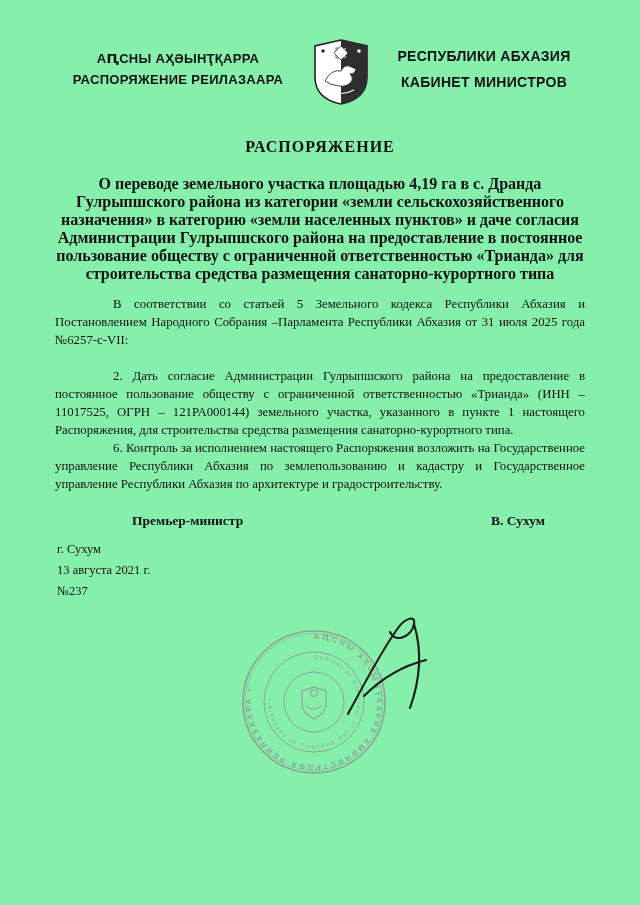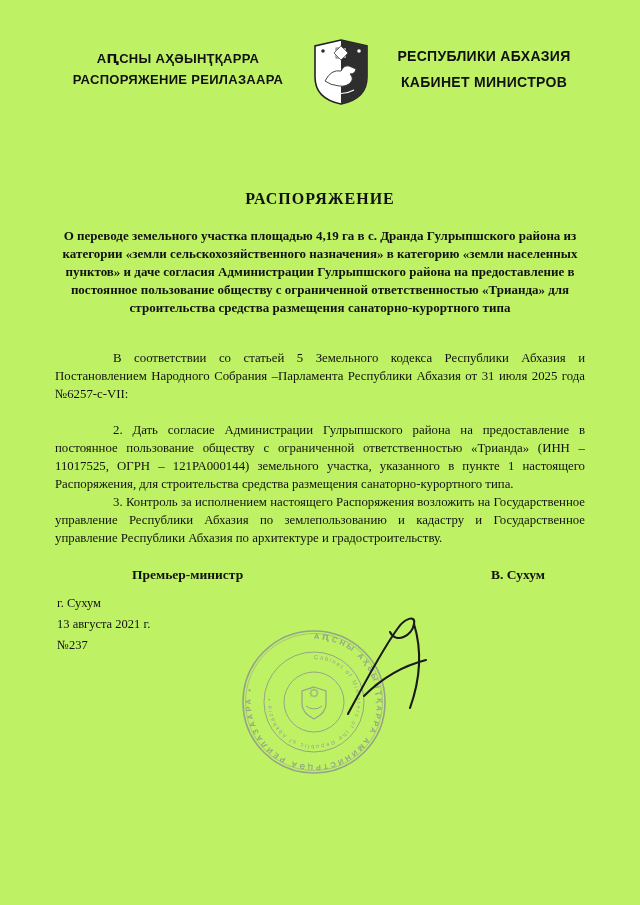--- a/index.html
+++ b/index.html
@@ -2,21 +2,21 @@
 <html><head>
 <meta charset="utf-8">
 <style>
   * { margin: 0; padding: 0; box-sizing: border-box; }
   html, body { background: #ffffff; }
   .page {
     position: relative;
     width: 640px;
     height: 905px;
     margin: 0 auto;
-    background: #bef264;
+    background: #86efac;
     color: #111;
     font-family: "Liberation Serif", "DejaVu Serif", serif;
     overflow: hidden;
   }
   .header {
     display: flex;
     justify-content: space-between;
     align-items: flex-start;
     padding: 36px 50px 0 52px;
   }
@@ -35,35 +35,35 @@
     padding-top: 7px;
     text-align: center;
     font-family: "Liberation Sans", "DejaVu Sans", sans-serif;
     font-weight: bold;
     font-size: 14px;
     line-height: 26px;
     letter-spacing: 0.3px;
   }
   .emblem { flex: 0 0 auto; margin-top: 2px; }
   .title {
-    margin-top: 84px;
+    margin-top: 32px;
     text-align: center;
     font-weight: bold;
     font-size: 16px;
     letter-spacing: 1px;
   }
   .subject {
     margin: 19px auto 0;
     width: 528px;
     text-align: center;
     font-weight: bold;
-    font-size: 13px;
+    font-size: 16px;
     line-height: 18px;
   }
-  .body-text { padding: 0 55px; margin-top: 32px; }
+  .body-text { padding: 0 55px; margin-top: 12px; }
   .para {
     font-size: 12.8px;
     line-height: 18px;
     text-align: justify;
     text-indent: 58px;
   }
   .intro-p { margin-bottom: 18px; }
   .sig-row {
     display: flex;
     justify-content: space-between;
@@ -127,21 +127,21 @@
     </div>
   </div>
 
   <div class="title">РАСПОРЯЖЕНИЕ</div>
 
   <div class="subject">О переводе земельного участка площадью 4,19 га в с. Дранда Гулрыпшского района из категории «земли сельскохозяйственного назначения» в категорию «земли населенных пунктов» и даче согласия Администрации Гулрыпшского района на предоставление в постоянное пользование обществу с ограниченной ответственностью «Трианда» для строительства средства размещения санаторно-курортного типа</div>
 
   <div class="body-text">
     <p class="para intro-p">В соответствии со статьей 5 Земельного кодекса Республики Абхазия и Постановлением Народного Собрания –Парламента Республики Абхазия от 31 июля 2025 года №6257-с-VII:</p>
     <p class="para">2. Дать согласие Администрации Гулрыпшского района на предоставление в постоянное пользование обществу с ограниченной ответственностью «Трианда» (ИНН – 11017525, ОГРН – 121РА000144) земельного участка, указанного в пункте 1 настоящего Распоряжения, для строительства средства размещения санаторно-курортного типа.</p>
-    <p class="para">3. Контроль за исполнением настоящего Распоряжения возложить на Государственное управление Республики Абхазия по землепользованию и кадастру и Государственное управление Республики Абхазия по архитектуре и градостроительству.</p>
+    <p class="para">6. Контроль за исполнением настоящего Распоряжения возложить на Государственное управление Республики Абхазия по землепользованию и кадастру и Государственное управление Республики Абхазия по архитектуре и градостроительству.</p>
   </div>
 
   <div class="sig-row">
     <span>Премьер-министр</span>
     <span>В. Сухум</span>
   </div>
 
   <div class="footer">
     <div>г. Сухум</div>
     <div>13 августа 2021 г.</div>

